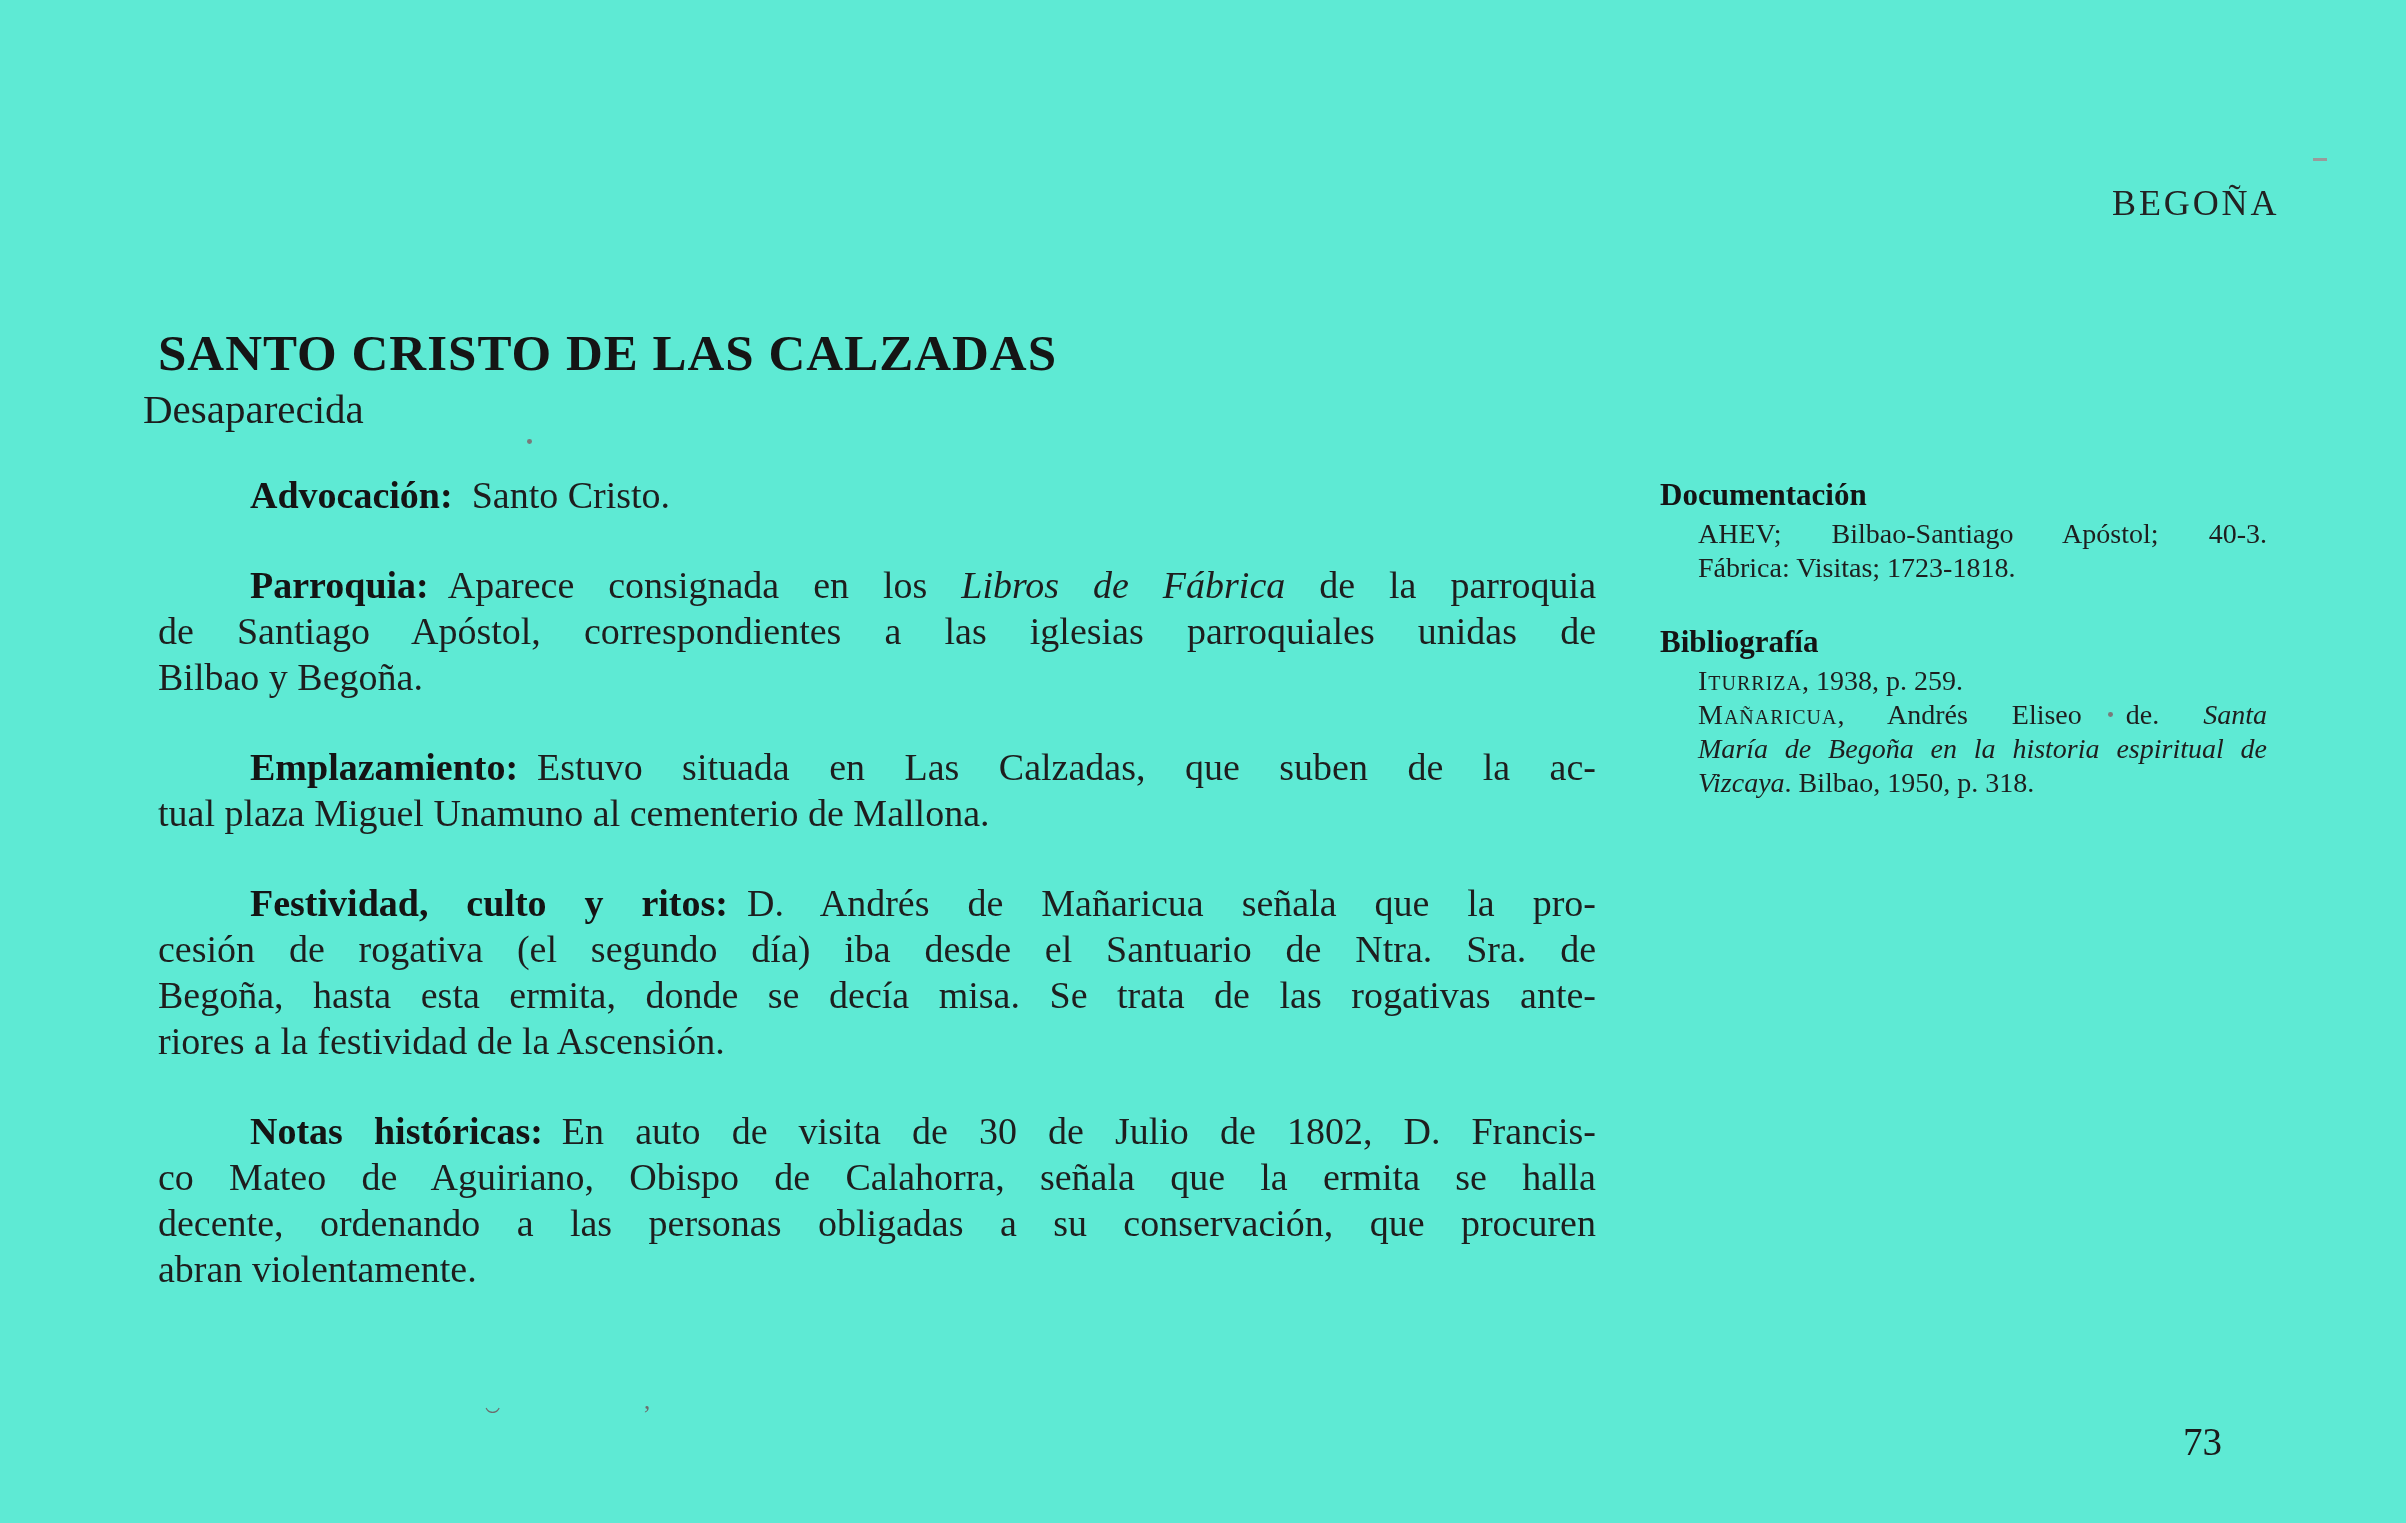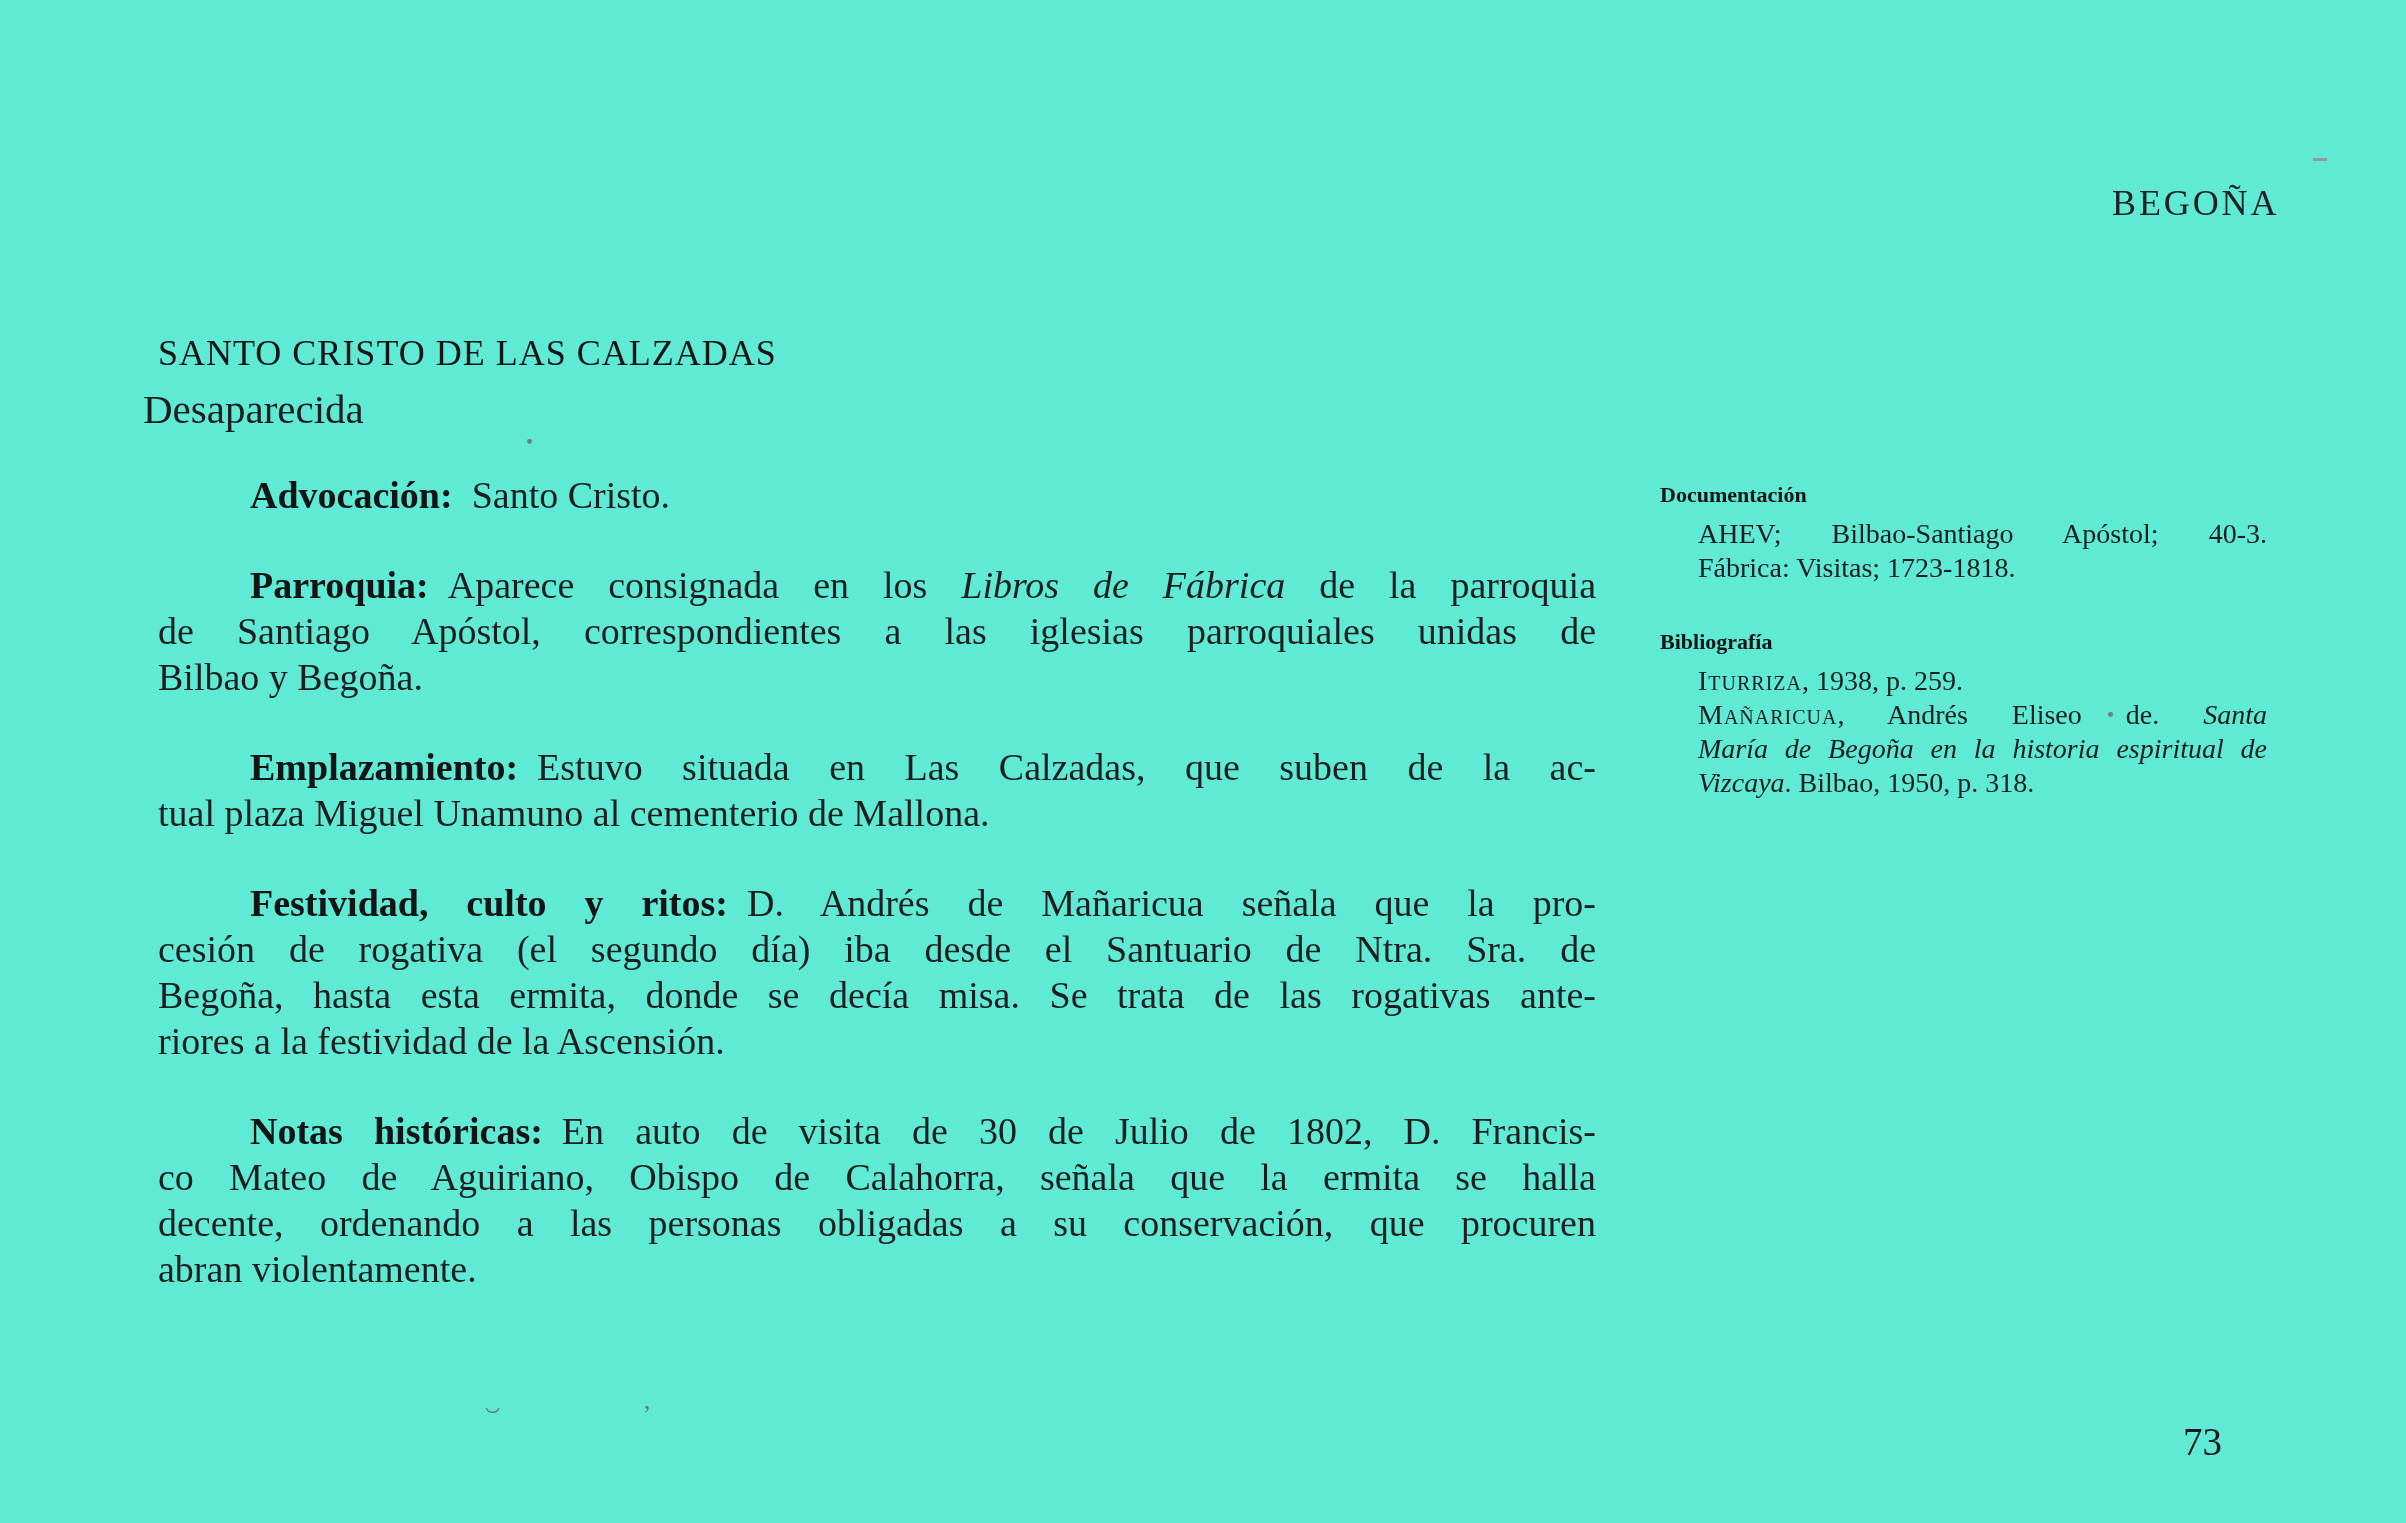--- a/index.html
+++ b/index.html
@@ -10,21 +10,21 @@
     color:#1d1d1d;
     font-family:"Liberation Serif", serif;
     overflow:hidden;
   }
   .running-head{
     position:absolute;left:2112px;top:184px;
     font-size:36px;letter-spacing:2.9px;line-height:39px;color:#222;
   }
   .title{
     position:absolute;left:158px;top:328px;margin:0;
-    font-size:36px;font-weight:normal;letter-spacing:1px;line-height:50px;color:#151515;
+    font-size:51px;font-weight:bold;letter-spacing:1px;line-height:50px;color:#151515;
     white-space:nowrap;
   }
   .subtitle{
     position:absolute;left:143px;top:387px;
     font-size:41px;line-height:45px;color:#1d1d1d;
   }
   .main-col{
     position:absolute;left:158px;top:472px;width:1438px;
     font-size:38px;color:#1e1e1e;
   }
@@ -34,21 +34,21 @@
   .line.just{text-align:justify;text-align-last:justify;text-justify:inter-word;}
   .line.indent{text-indent:92px;}
   .b{font-weight:bold;color:#141414;}
   .i{font-style:italic;}
   .sc{font-variant:small-caps;letter-spacing:1px;}
   .side-col{
     position:absolute;left:1660px;top:477px;width:607px;
     font-size:28px;color:#1e1e1e;
   }
   .sb-heading{
-    font-weight:bold;font-size:22px;line-height:35px;color:#141414;
+    font-weight:bold;font-size:31px;line-height:35px;color:#141414;
   }
   .sb-section + .sb-section .sb-heading{margin-top:39px;}
   .sb-entries{margin-left:38px;margin-top:4.9px;}
   .sb-line{line-height:34px;}
   .sb-line.just{text-align:justify;text-align-last:justify;text-justify:inter-word;}
   .page-number{
     position:absolute;left:2183px;top:1421px;
     font-size:39px;line-height:41px;color:#1b1b1b;
   }
   .artifact{position:absolute;}

